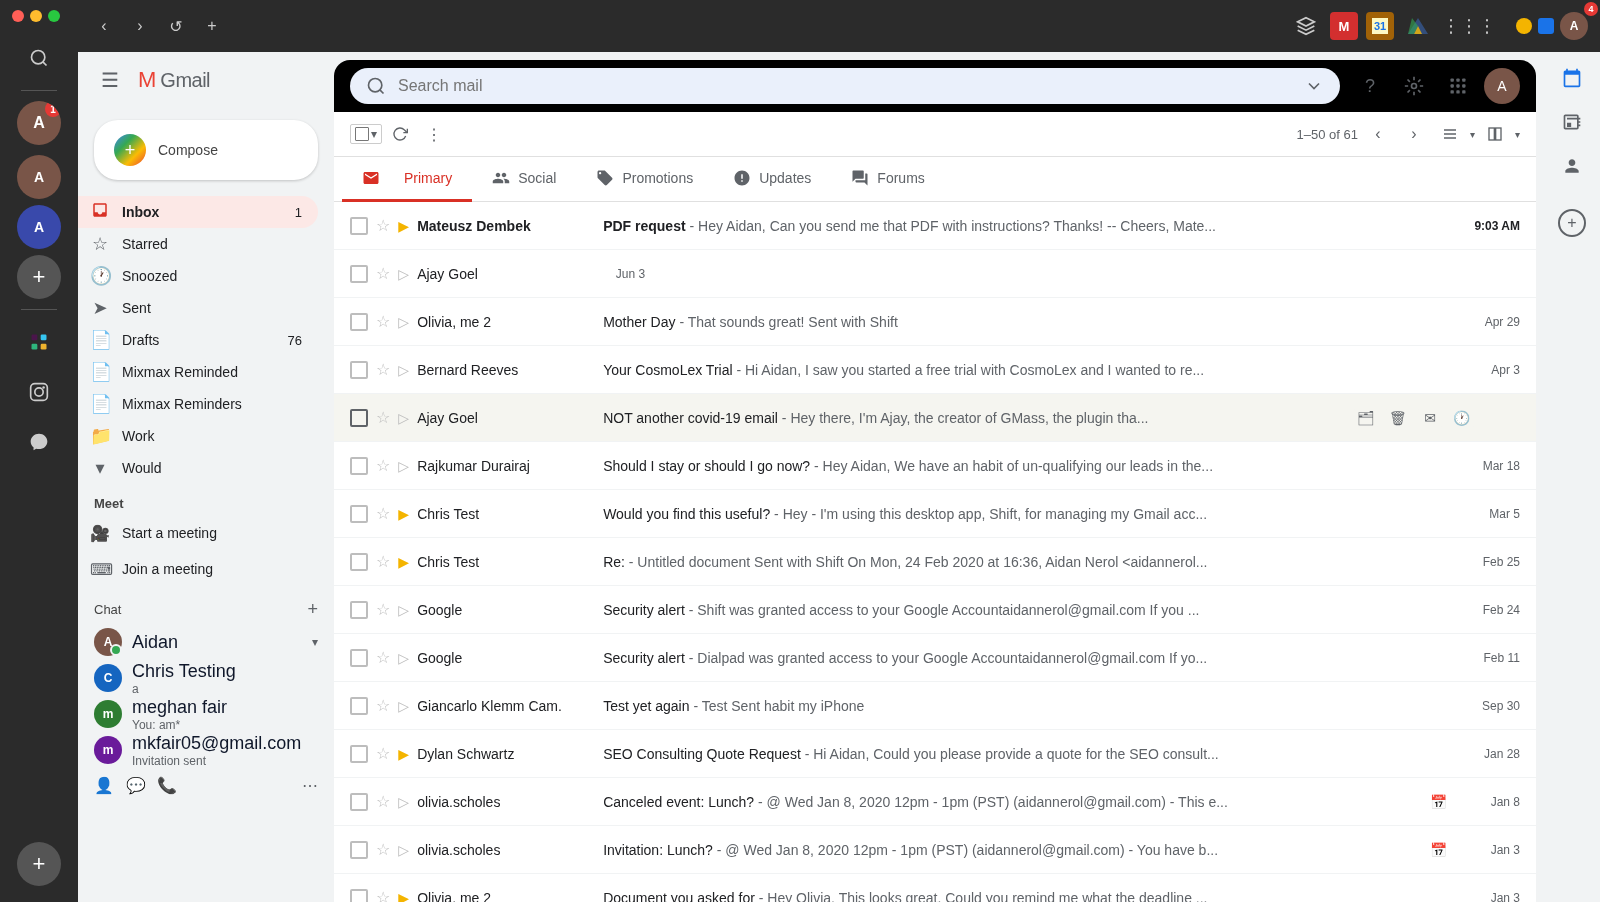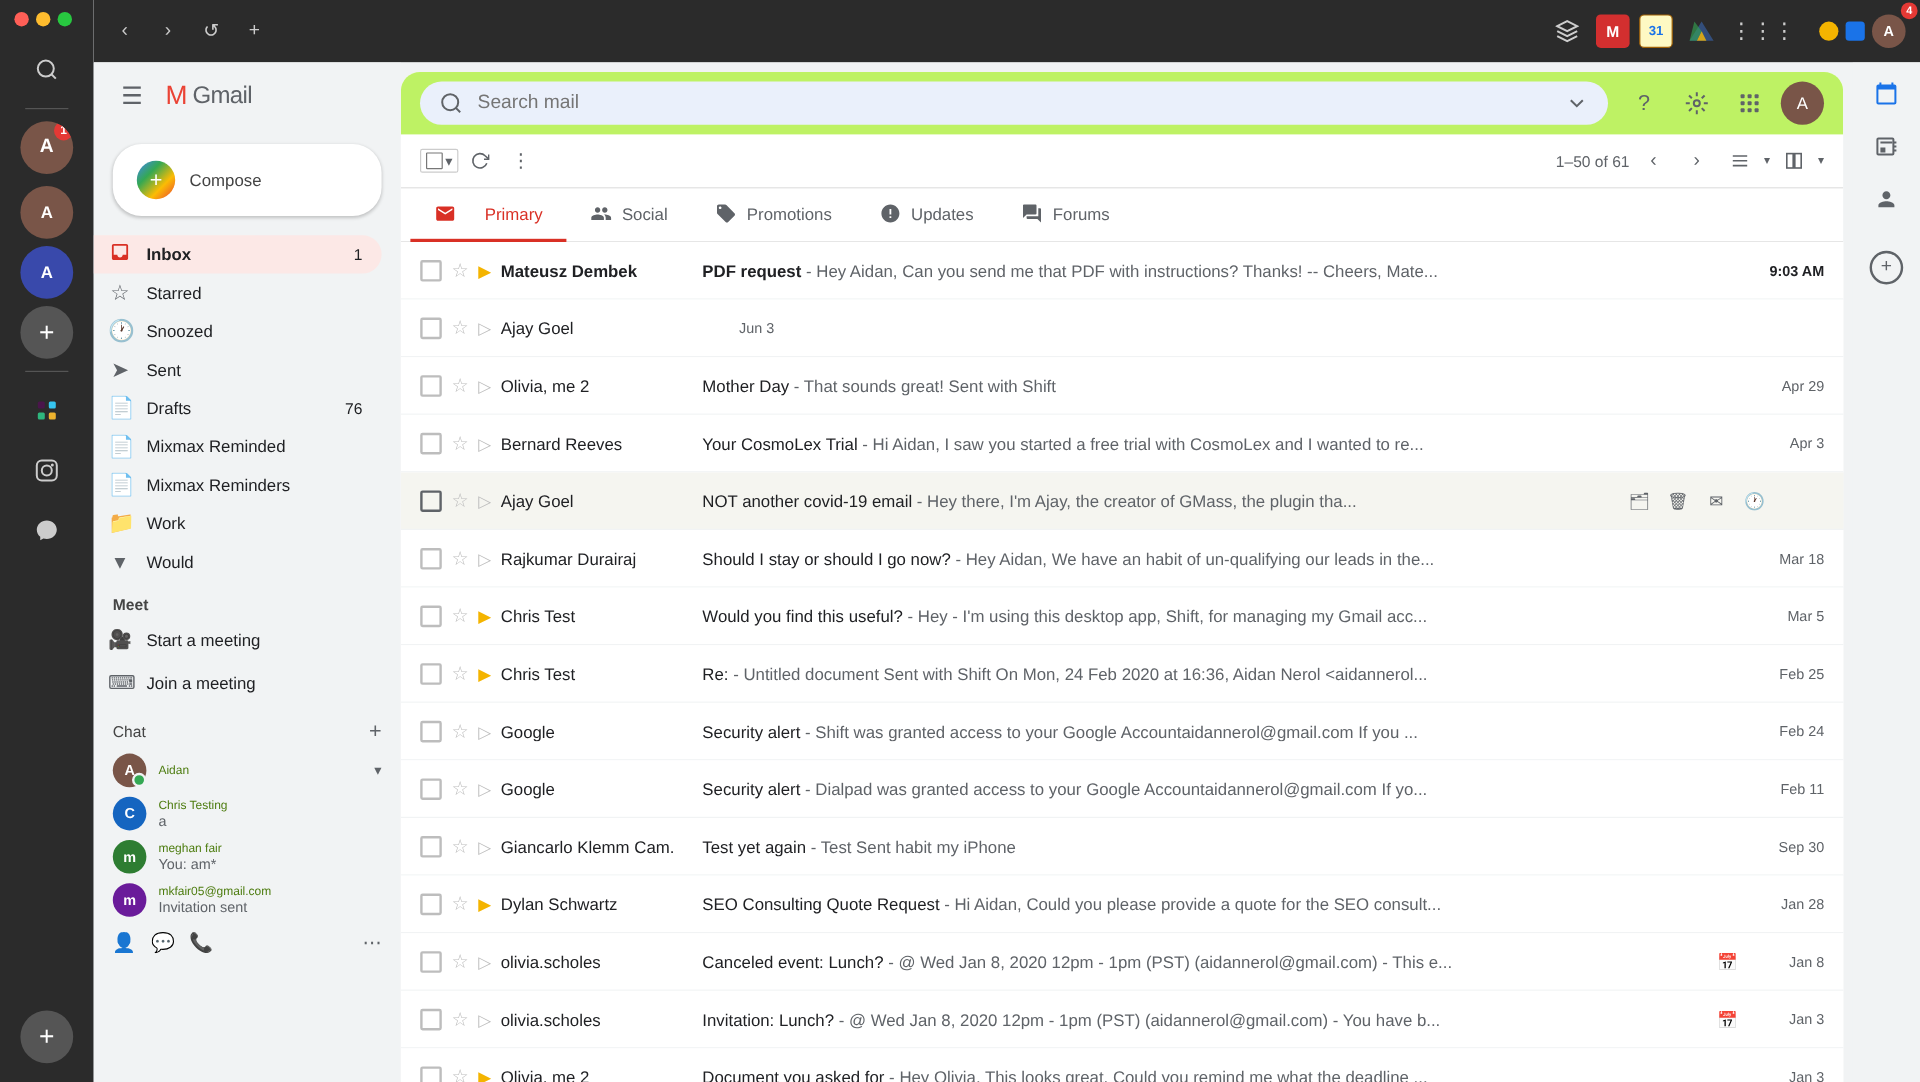--- a/index.html
+++ b/index.html
@@ -81,21 +81,21 @@
       cursor: pointer;
     }
     .gmail-icon-box {
       background: #d32f2f; width: 28px; height: 28px;
       border-radius: 4px; display: flex; align-items: center; justify-content: center;
       color: white; font-size: 14px; font-weight: bold;
     }
     .cal-icon-box {
       background: #fef9c3; width: 28px; height: 28px;
       border-radius: 4px; display: flex; align-items: center; justify-content: center;
-      color: #1a73e8; font-size: 11px; font-weight: bold; border: 1px solid #a16207;
+      color: #1a73e8; font-size: 11px; font-weight: bold; border: 6px solid #a16207;
     }
     .grid-icon { color: #ccc; font-size: 18px; cursor: pointer; }
 
     
     .gmail-area {
       flex: 1;
       display: flex;
       background: #f1f3f4;
       overflow: hidden;
     }
@@ -203,21 +203,21 @@
       display: flex; align-items: center; justify-content: center;
       font-size: 12px; font-weight: bold; color: white;
       flex-shrink: 0; position: relative;
     }
     .chat-avatar.green-dot::after {
       content: '';
       position: absolute; bottom: 0; right: 0;
       width: 8px; height: 8px; border-radius: 50%;
       background: #34a853; border: 2px solid #f1f3f4;
     }
-    .chat-name { font-size: 10px; color: #4d7c0f; flex: 1; }
+    .chat-name { font-size: 18px; color: #0f172a; flex: 1; }
     .chat-chevron { font-size: 12px; color: #5f6368; }
     .chat-sub { font-size: 12px; color: #5f6368; }
 
     .sidebar-footer {
       display: flex; align-items: center;
       padding: 8px 16px;
       gap: 12px;
     }
 
     
@@ -332,21 +332,21 @@
       font-size: 16px; color: #bdbdbd; cursor: pointer; flex-shrink: 0;
     }
     .email-forward {
       font-size: 14px; color: #bdbdbd; flex-shrink: 0;
     }
     .email-forward.highlighted { color: #f4b400; }
     .email-sender {
       width: 160px; font-size: 14px; flex-shrink: 0;
       overflow: hidden; text-overflow: ellipsis; white-space: nowrap;
     }
-    .email-content { flex: 1; font-size: 14px; overflow: hidden; text-overflow: ellipsis; white-space: nowrap; }
+    .email-content { flex: 1; font-size: 14px; overflow: hidden; text-overflow: ellipsis; white-space: nowrap; margin-left: 18px; }
     .email-subject { color: #202124; }
     .email-snippet { color: #5f6368; }
     .email-date { font-size: 12px; color: #5f6368; flex-shrink: 0; width: 60px; text-align: right; }
     .email-actions {
       display: none; align-items: center; gap: 4px;
       position: absolute; right: 60px;
     }
     .action-icon {
       width: 28px; height: 28px; border-radius: 50%;
       display: flex; align-items: center; justify-content: center;
@@ -573,21 +573,21 @@
       <div class="sidebar-footer">
         <span style="font-size:16px;color:#5f6368;cursor:pointer;">👤</span>
         <span style="font-size:16px;color:#5f6368;cursor:pointer;">💬</span>
         <span style="font-size:16px;color:#5f6368;cursor:pointer;">📞</span>
         <span style="font-size:16px;color:#5f6368;cursor:pointer;margin-left:auto;">⋯</span>
       </div>
     </div>
 
     <div class="email-pane">
 
-      <div class="search-bar-row" style="background:#bef264;">
+      <div class="search-bar-row" style="background:#000000;">
         <div class="search-bar">
           <svg width="20" height="20" viewBox="0 0 24 24" fill="none" stroke="#5f6368" stroke-width="2">
             <circle cx="11" cy="11" r="8"></circle>
               <path d="m21 21-4.35-4.35"></path>
           </svg>
           <input class="search-input" type="text" placeholder="Search mail" style="">
           <svg width="20" height="20" viewBox="0 0 24 24" fill="none" stroke="#5f6368" stroke-width="2">
             <path d="m6 9 6 6 6-6"></path>
           </svg>
         </div>

